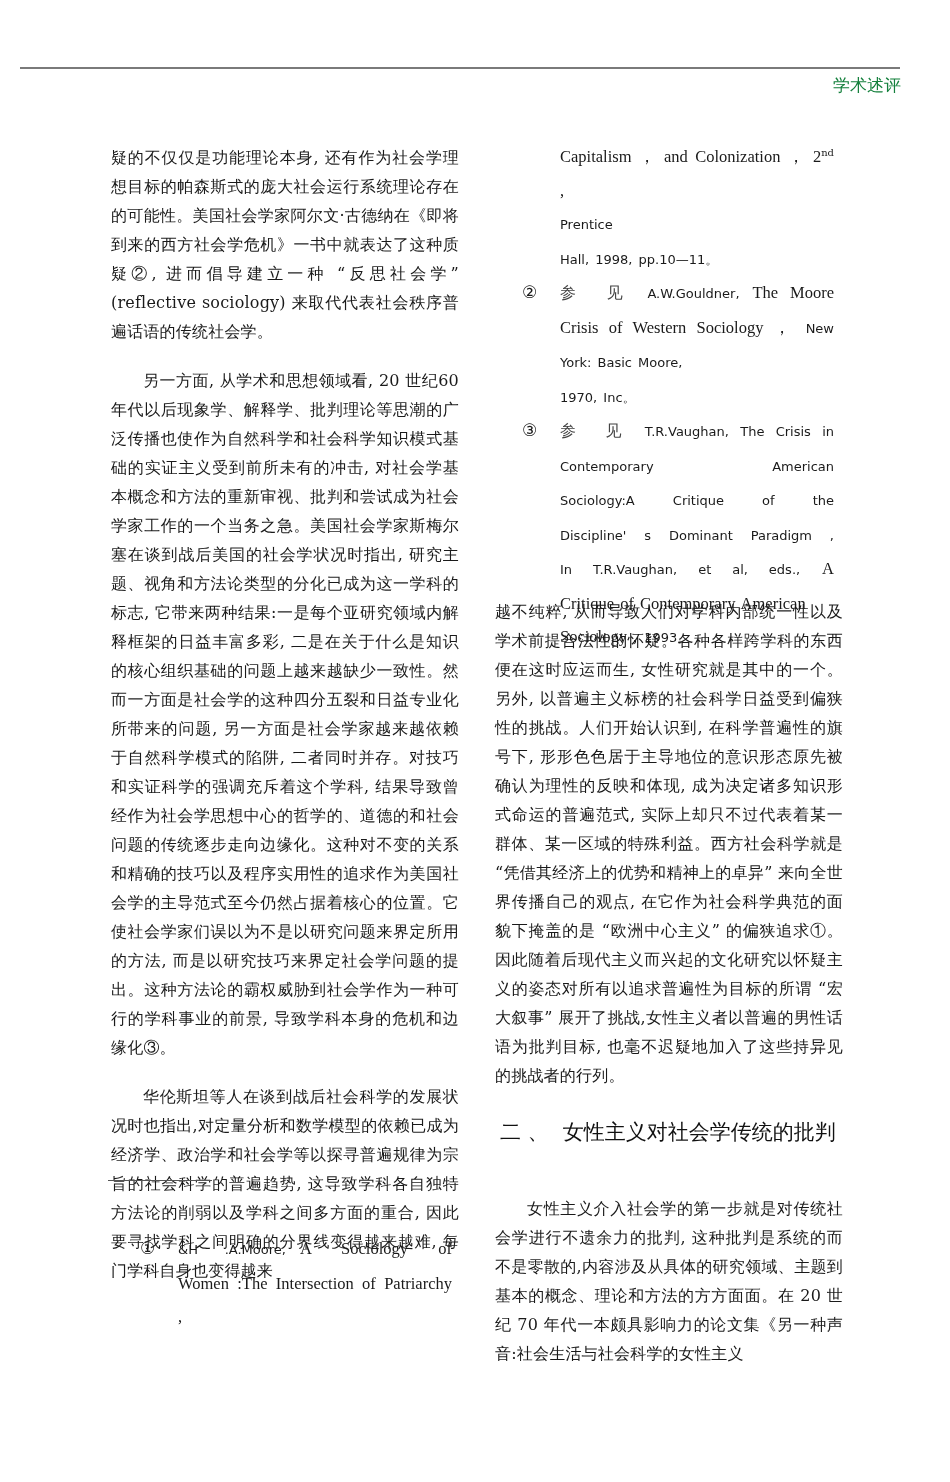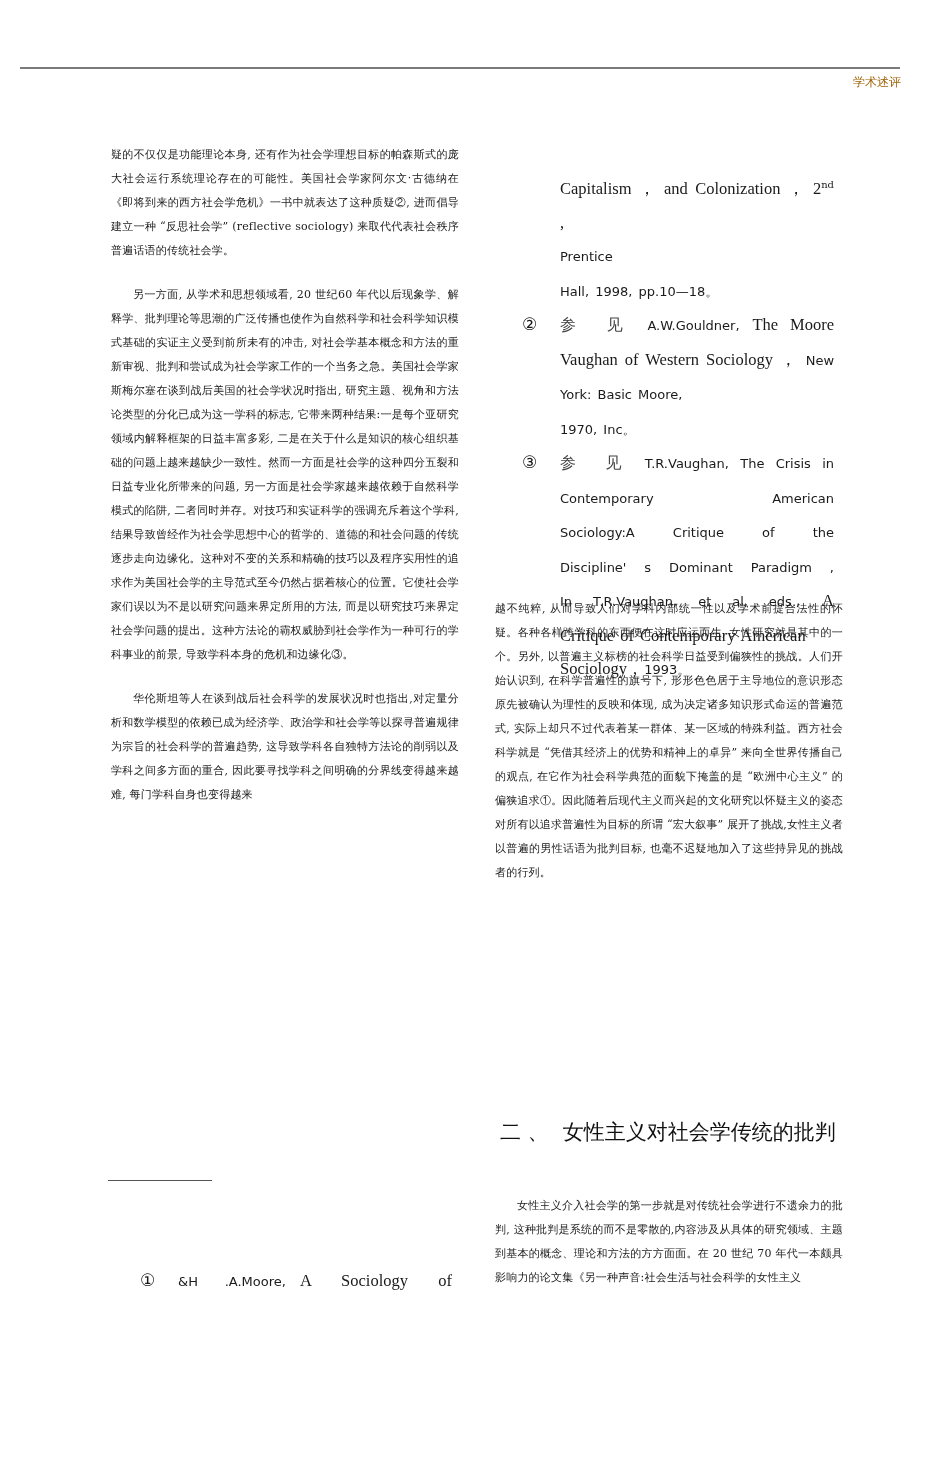--- a/index.html
+++ b/index.html
@@ -21,28 +21,28 @@
       top: 67px;
       width: 880px;
       height: 2px;
       background: #7a7a7a;
     }
     .running-head {
       position: absolute;
       right: 49px;
       top: 74px;
       font-family: Liberation Sans, sans-serif;
-      font-size: 12px;
-      color: #a16207;
+      font-size: 17px;
+      color: #15803d;
       letter-spacing: 0px;
     }
     .col {
       position: absolute;
-      font-size: 11px;
-      line-height: 24px;
+      font-size: 16px;
+      line-height: 29px;
       text-align: justify;
       letter-spacing: 0.2px;
     }
     .col-left {
       left: 111px;
       top: 143px;
       width: 348px;
     }
     .col-right-body {
       left: 495px;
@@ -62,21 +62,20 @@
       left: 108px;
       top: 1180px;
       width: 104px;
       height: 1px;
       background: #555;
     }
     .footnotes {
       position: absolute;
       font-size: 16px;
       line-height: 33.5px;
-      margin-top: 32px;
     }
     .footnotes-left {
       left: 140px;
       top: 1232px;
       width: 312px;
     }
     .footnotes-right {
       left: 522px;
       top: 140px;
       width: 312px;
@@ -153,44 +152,47 @@
 <div class="footnote-rule"></div>
 
 <div class="footnotes footnotes-left">
   <div class="fn">
     <span class="fn-num">①</span>
     <div class="fn-body" style="text-align-last:left;">
       <span class="line" style="text-align-last:justify;">
         <span class="sans">&amp;H　.A.Moore,</span>
         <span class="serif">A　Sociology　of</span>
       </span>
+      <span class="line">
+        <span class="serif">Women :The Intersection of Patriarchy ,</span>
+      </span>
     </div>
   </div>
 </div>
 
 <div class="footnotes footnotes-right">
   <div class="fn">
     <span class="fn-num"></span>
     <div class="fn-body last-left">
       <span class="line"><span class="serif">Capitalism ， and Colonization ， 2</span><sup>nd</sup><span class="serif"> ,</span></span>
       <span class="line"><span class="sans">Prentice</span></span>
-      <span class="line"><span class="sans">Hall, 1998, pp.10—18。</span></span>
+      <span class="line"><span class="sans">Hall, 1998, pp.10—11。</span></span>
     </div>
   </div>
 
   <div class="fn">
     <span class="fn-num">②</span>
     <div class="fn-body last-left">
       <span class="line" style="text-align-last:justify;">
         <span class="cjk-light" style="letter-spacing:6px;">参 见</span>
         <span class="sans">A.W.Gouldner,</span>
         <span class="serif">The Moore</span>
       </span>
       <span class="line" style="text-align-last:justify;">
-        <span class="serif">Vaughan of Western Sociology ，</span>
+        <span class="serif">Crisis of Western Sociology ，</span>
         <span class="sans">New</span>
       </span>
       <span class="line"><span class="sans">York: Basic Moore,</span></span>
       <span class="line"><span class="sans">1970, Inc。</span></span>
     </div>
   </div>
 
   <div class="fn">
     <span class="fn-num">③</span>
     <div class="fn-body last-left">

